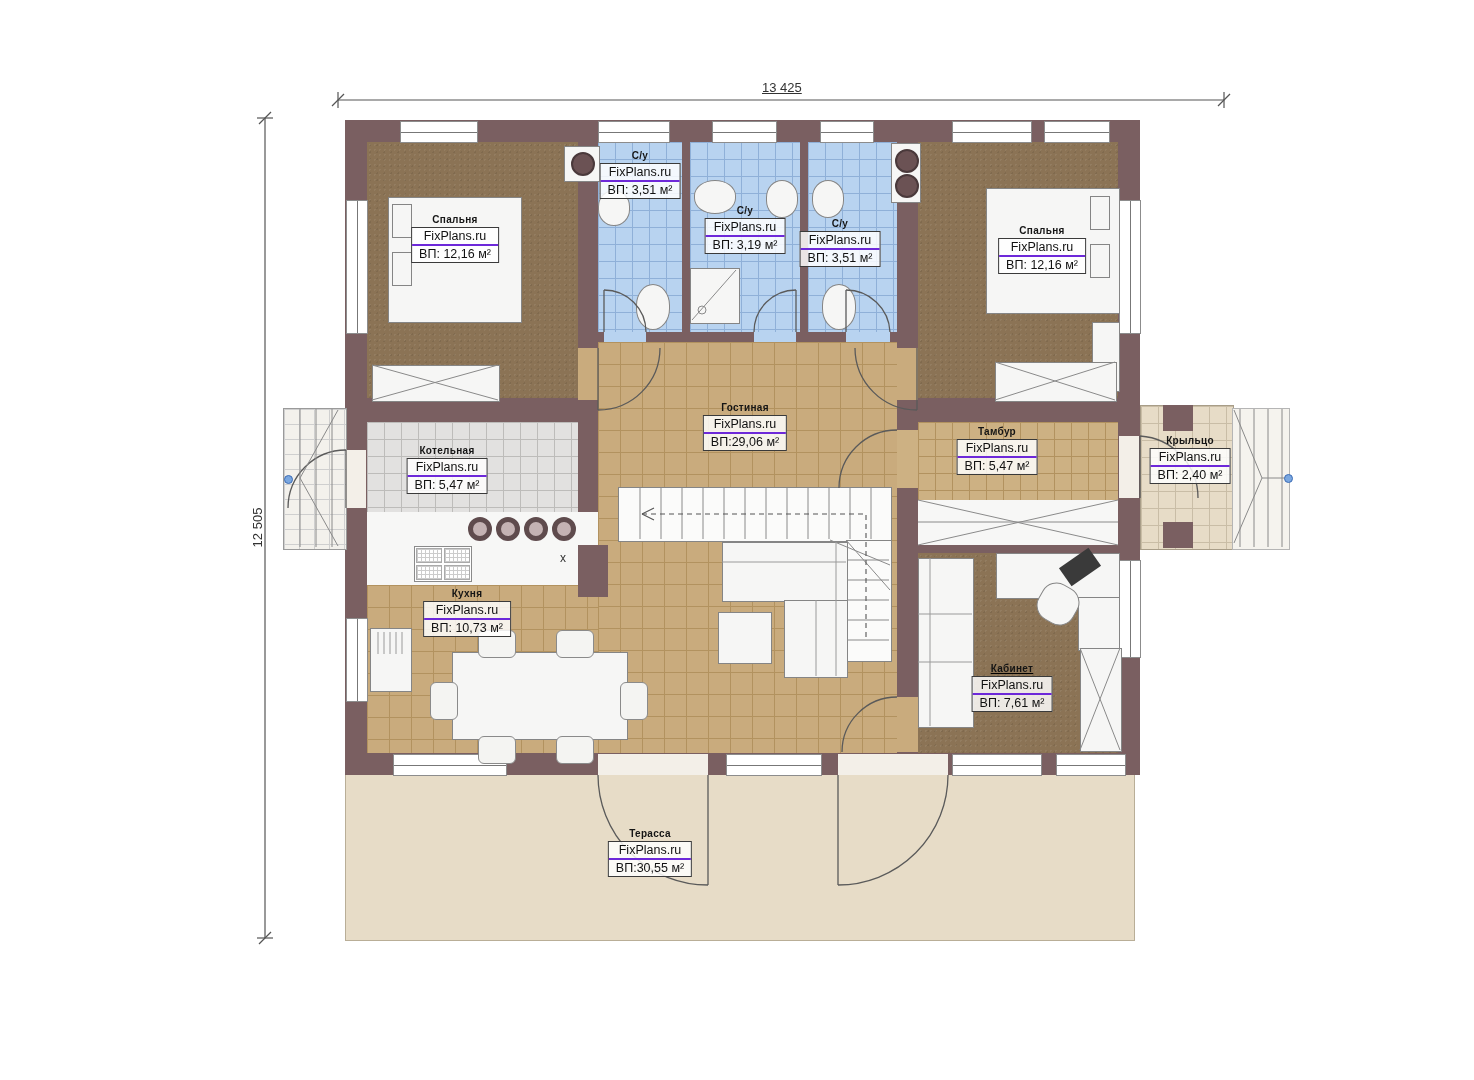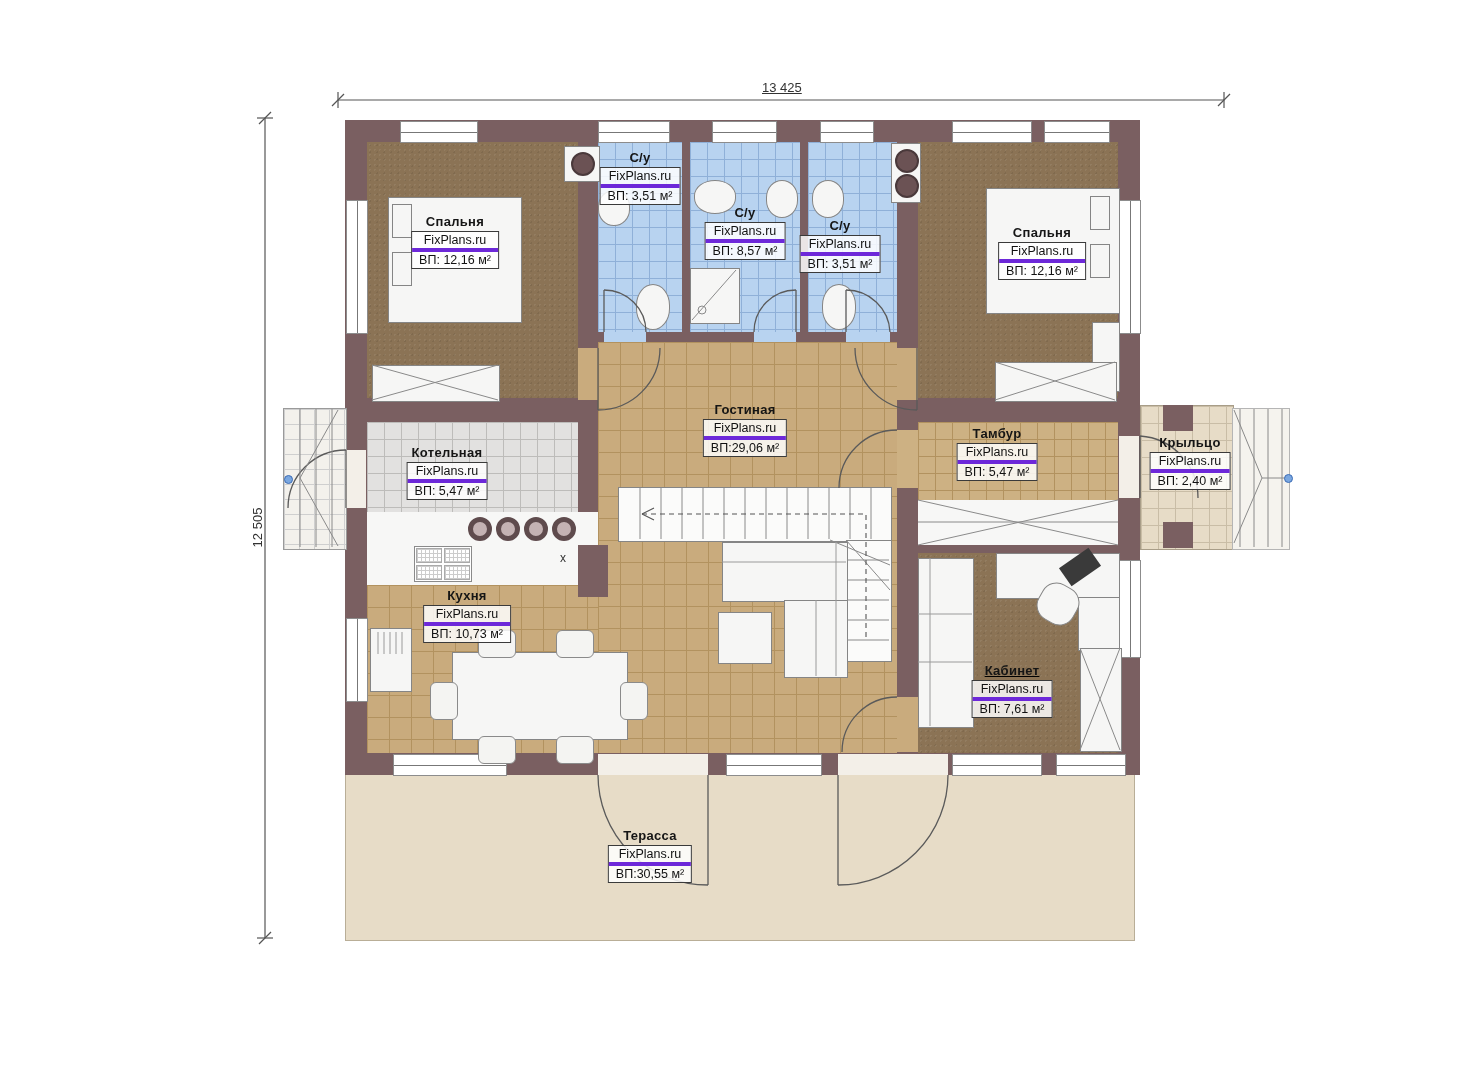--- a/index.html
+++ b/index.html
@@ -49,23 +49,23 @@
   .appl-circle{position:absolute;border-radius:50%;background:#6b5254;border:2px solid #4a393b;z-index:5;}
   .chair{position:absolute;background:#f4f4f2;border:1px solid #8a8a8a;border-radius:6px;z-index:4;}
   .hob{position:absolute;left:414px;top:546px;width:56px;height:34px;border:1px solid #8a8a8a;background:#fff;
        display:grid;grid-template-columns:1fr 1fr;grid-template-rows:1fr 1fr;z-index:5;}
   .hob span{border:1px solid #aaa;margin:1px;background:
        repeating-linear-gradient(0deg,#ccc 0 1px,transparent 1px 4px),
        repeating-linear-gradient(90deg,#ccc 0 1px,transparent 1px 4px);}
   .sink-x{position:absolute;left:560px;top:551px;font-size:12px;color:#333;z-index:6;}
   
   .room-label{position:absolute;transform:translateX(-50%);text-align:center;z-index:7;white-space:nowrap;}
-  .rname{font-weight:bold;font-size:13px;color:#151515;margin-bottom:2px;letter-spacing:.3px;}
+  .rname{font-weight:bold;font-size:10px;color:#151515;margin-bottom:2px;letter-spacing:.3px;}
   .rbox{display:inline-block;border:1px solid #3a3a3a;background:rgba(255,255,255,.84);color:#111;font-size:12.5px;}
-  .rbox .rwm{padding:1px 2px;border-bottom:4px solid #6d28d9;}
+  .rbox .rwm{padding:1px 2px;border-bottom:2px solid #6d28d9;}
   .rbox .rarea{padding:1px 7px;}
   .dim-label{position:absolute;font-size:13px;color:#333;z-index:7;}
   .dim-label.vert{transform:rotate(-90deg);transform-origin:center;}
   svg.lines{position:absolute;left:0;top:0;z-index:6;pointer-events:none;}
   .blue-dot{position:absolute;width:7px;height:7px;border-radius:50%;background:#7aa7e0;border:1px solid #3d6db5;z-index:6;}
 </style>
 </head>
 <body>
 
 <div class="canvas">
@@ -302,21 +302,21 @@
       <div class="rarea">ВП: 12,16 м²</div></div>
   </div>
   <div class="room-label" style="left:640px;top:150px;">
     <div class="rname">С/у</div>
     <div class="rbox"><div class="rwm">FixPlans.ru</div>
       <div class="rarea">ВП: 3,51 м²</div></div>
   </div>
   <div class="room-label" style="left:745px;top:205px;">
     <div class="rname">С/у</div>
     <div class="rbox"><div class="rwm">FixPlans.ru</div>
-      <div class="rarea">ВП: 8,57 м²</div></div>
+      <div class="rarea">ВП: 3,19 м²</div></div>
   </div>
   <div class="room-label" style="left:840px;top:218px;">
     <div class="rname">С/у</div>
     <div class="rbox"><div class="rwm">FixPlans.ru</div>
       <div class="rarea">ВП: 3,51 м²</div></div>
   </div>
   <div class="room-label" style="left:1042px;top:225px;">
     <div class="rname">Спальня</div>
     <div class="rbox"><div class="rwm">FixPlans.ru</div>
       <div class="rarea">ВП: 12,16 м²</div></div>

